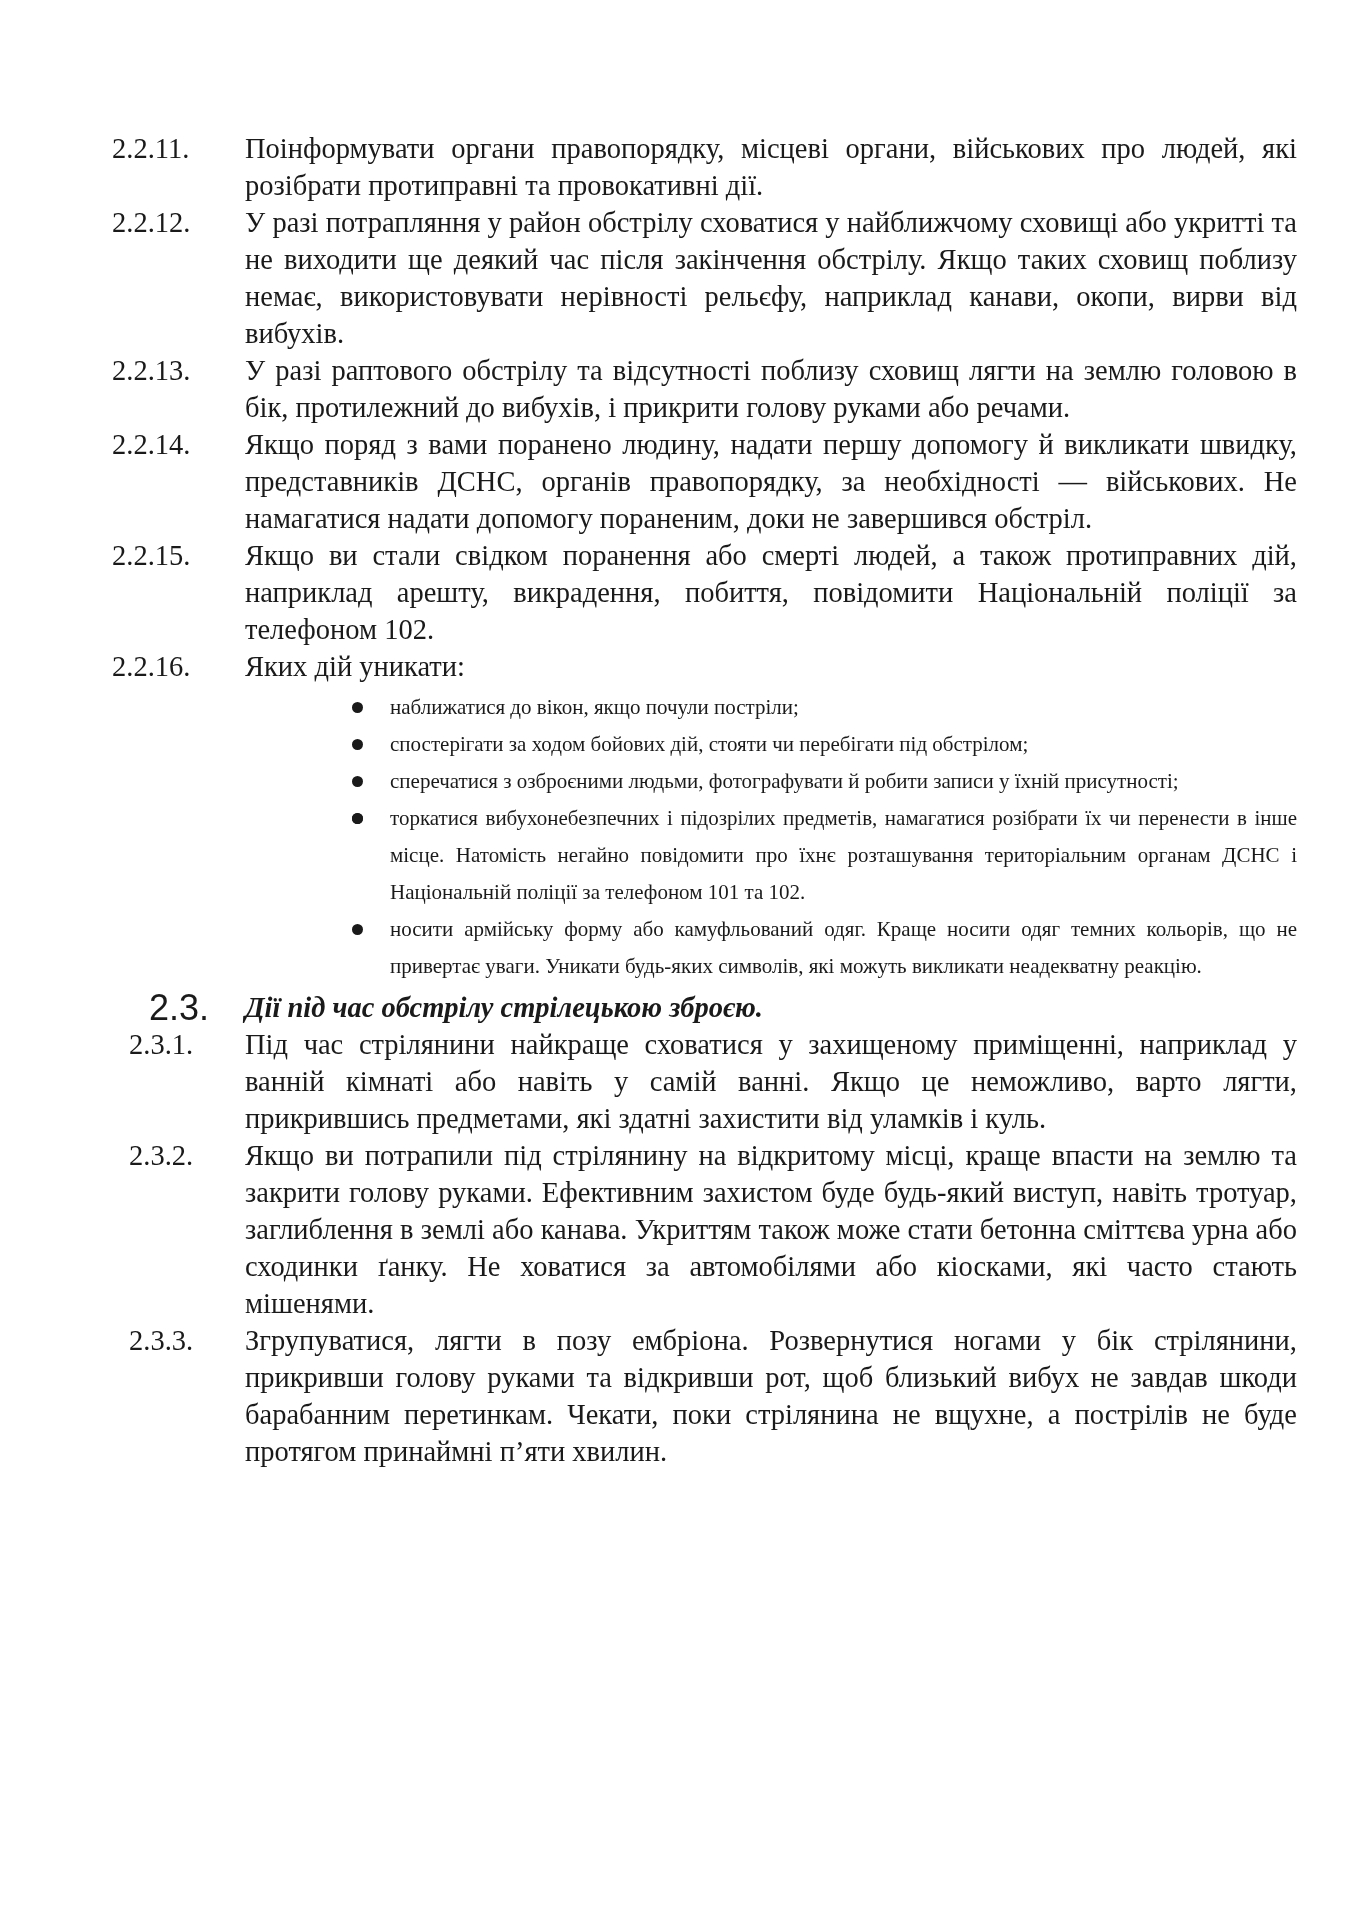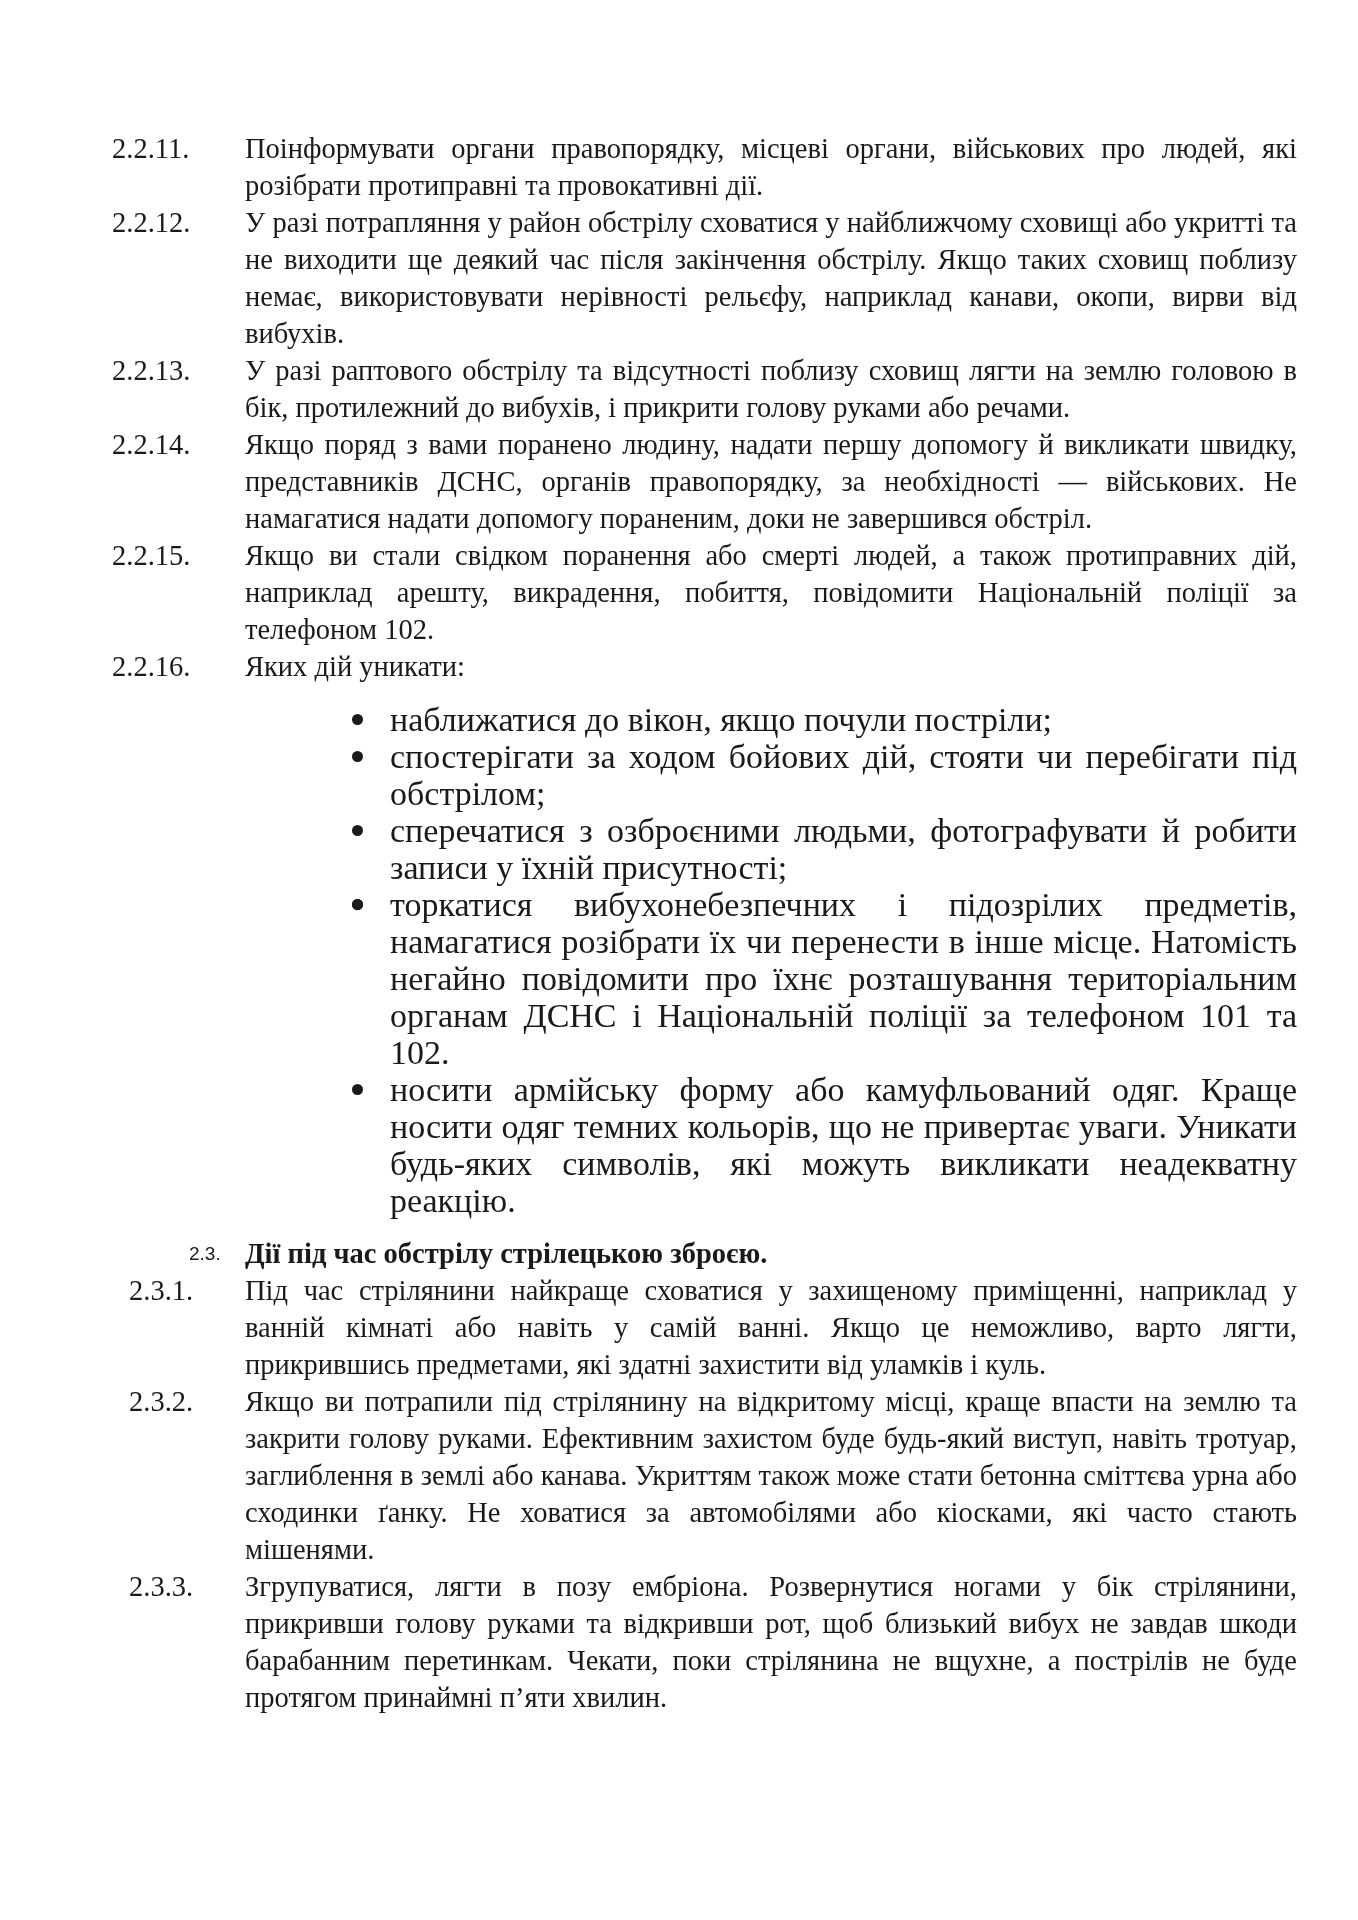--- a/index.html
+++ b/index.html
@@ -20,28 +20,27 @@
   .num {
     position: absolute;
     left: -133px;
     top: 0;
     white-space: nowrap;
   }
   .num.sub { left: -116px; }
   .num.sec {
     left: -96px;
     font-family: "Liberation Sans", "DejaVu Sans", sans-serif;
-    font-size: 19px;
-    margin-left: 40px;
+    font-size: 36px;
   }
-  .heading { font-weight: bold; }
+  .heading { font-weight: bold; font-style: italic; }
   ul.bullets {
-    list-style: none; margin: 16px; padding: 0;
+    list-style: none; margin: 4px; padding: 0;
     margin-left: 390px; width: 907px;
-    font-size: 34px; line-height: 37px; text-align: justify;
+    font-size: 21px; line-height: 37px; text-align: justify;
   }
   ul.bullets li { position: relative; }
   ul.bullets li .dot {
     position: absolute; left: -38px; top: 13px;
     width: 11px; height: 11px; border-radius: 50%; background: #1a1a1a;
   }
 </style>
 </head>
 <body>
 

